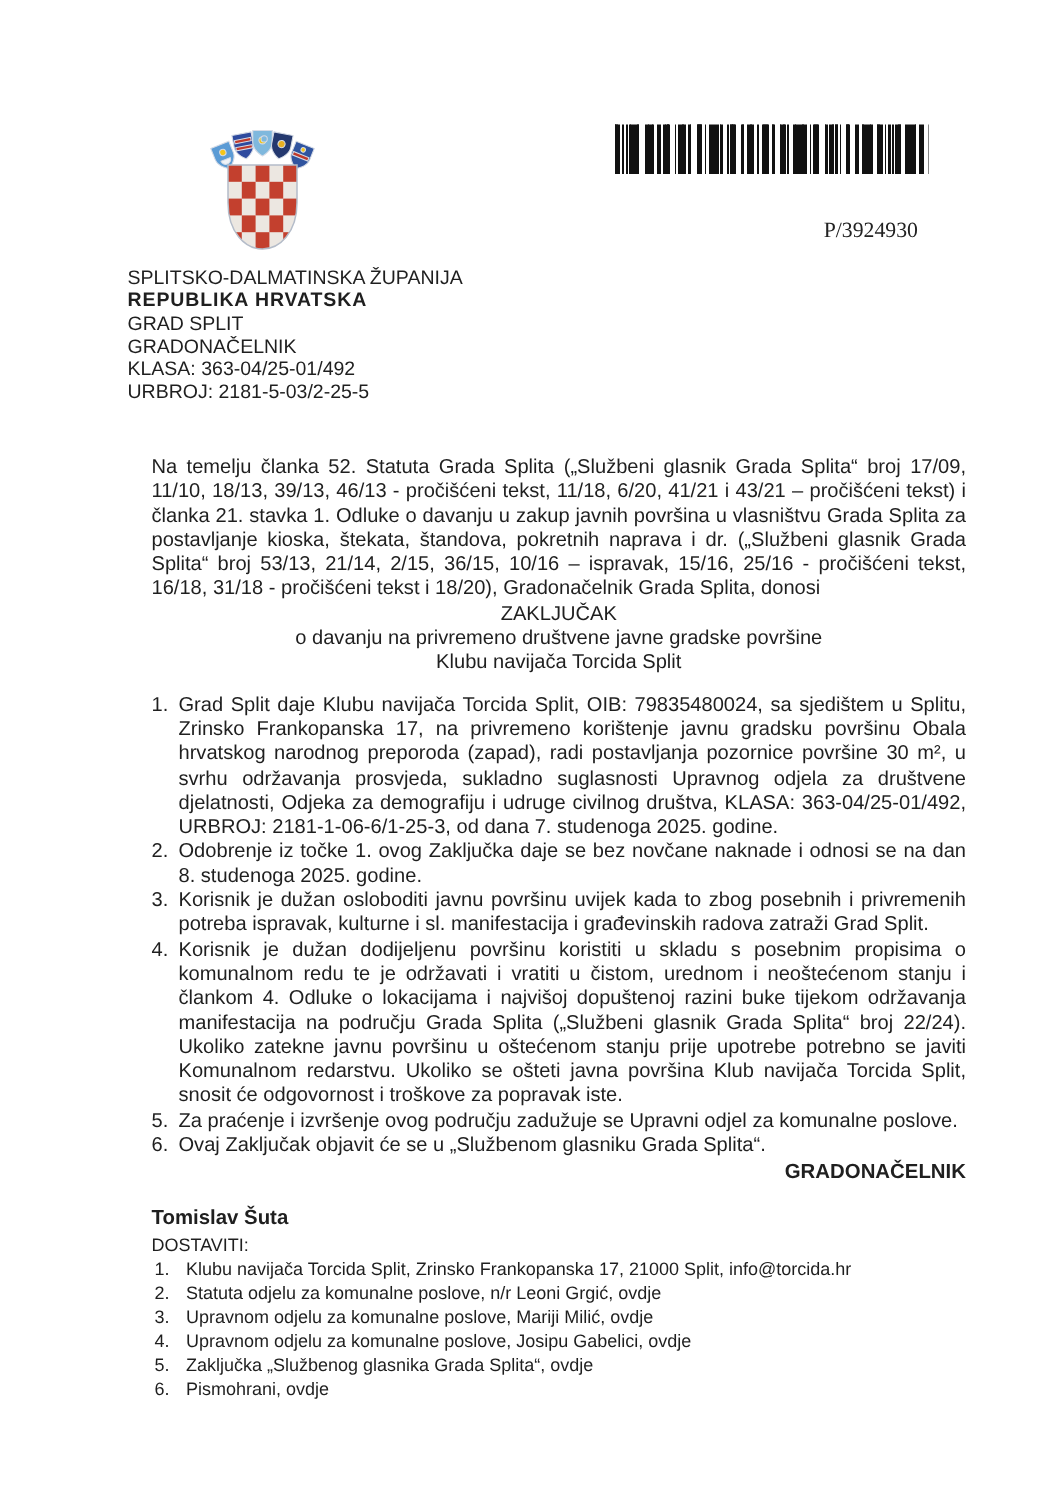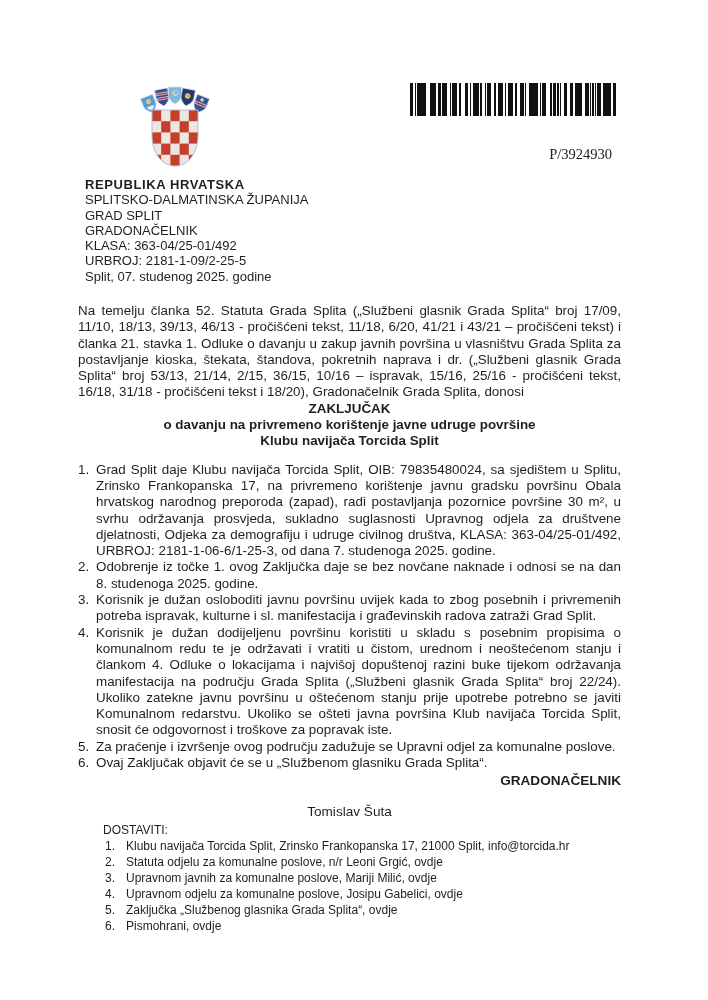--- a/index.html
+++ b/index.html
@@ -28,31 +28,31 @@
     font-family:"Liberation Serif", serif;
     font-size:14.5px; color:#222;
   }
 
   
   .letterhead { position:absolute; left:85px; top:177px; font-size:13px; line-height:15.3px; }
   .letterhead .h-line.bold { font-weight:bold; letter-spacing:0.6px; }
 
   
   .doc-body {
-    position:absolute; left:78px; top:303px; width:543px;
+    position:absolute; left:101px; top:303px; width:543px;
     font-size:13.4px; line-height:16.3px;
   }
   .intro { text-align:justify; }
-  .title-block { text-align:center; font-weight:bold; }
+  .title-block { text-align:center; font-weight:normal; }
   .olist { margin-top:12px; }
   .oitem { position:relative; padding-left:18px; text-align:justify; }
   .oitem .num { position:absolute; left:0; top:0; }
   .sig-role { margin-top:2px; text-align:right; font-weight:bold; font-size:13.6px; }
-  .sig-name { margin-top:14px; text-align:center; font-weight:normal; font-size:13.6px; }
-  .dostaviti { margin-top:2px; font-size:12px; line-height:16.1px;margin-left:25px; }
+  .sig-name { margin-top:14px; text-align:left; font-weight:bold; font-size:13.6px; }
+  .dostaviti { margin-top:2px; font-size:12px; line-height:16.1px; }
   .d-item { position:relative; padding-left:23px; }
   .d-item .num { position:absolute; left:2px; top:0; }
 </style>
 </head>
 <body>
 
 <div class="page">
 
   <div class="coat-of-arms">
     <svg viewBox="0 0 70 82" width="70" height="82" xmlns="http://www.w3.org/2000/svg">
@@ -107,36 +107,35 @@
         </g>
       </g>
       <path d="M12 24 H58 V49 C58 69 46.5 80 35 80 C23.5 80 12 69 12 49 Z" fill="none" stroke="#b4bcc9" stroke-width="1"></path>
     </svg>
   </div>
 
   <div class="barcode"></div>
   <div class="stamp">P/3924930</div>
 
   <div class="letterhead">
+    <div class="h-line">SPLITSKO-DALMATINSKA ŽUPANIJA</div>
     <div class="h-line bold">REPUBLIKA HRVATSKA</div>
-    <div class="h-line">SPLITSKO-DALMATINSKA ŽUPANIJA</div>
     <div class="h-line">GRAD SPLIT</div>
     <div class="h-line">GRADONAČELNIK</div>
     <div class="h-line">KLASA: 363-04/25-01/492</div>
-    <div class="h-line">URBROJ: 2181-1-09/2-25-5</div>
-    <div class="h-line">Split, 07. studenog 2025. godine</div>
+    <div class="h-line">URBROJ: 2181-5-03/2-25-5</div>
   </div>
 
   <div class="doc-body">
 
     <p class="intro">Na temelju članka 52. Statuta Grada Splita („Službeni glasnik Grada Splita“ broj 17/09, 11/10, 18/13, 39/13, 46/13 - pročišćeni tekst, 11/18, 6/20, 41/21 i 43/21 – pročišćeni tekst) i članka 21. stavka 1. Odluke o davanju u zakup javnih površina u vlasništvu Grada Splita za postavljanje kioska, štekata, štandova, pokretnih naprava i dr. („Službeni glasnik Grada Splita“ broj 53/13, 21/14, 2/15, 36/15, 10/16 – ispravak, 15/16, 25/16 - pročišćeni tekst, 16/18, 31/18 - pročišćeni tekst i 18/20), Gradonačelnik Grada Splita, donosi</p>
 
     <div class="title-block">
       <div>ZAKLJUČAK</div>
-      <div>o davanju na privremeno korištenje javne udruge površine</div>
+      <div>o davanju na privremeno društvene javne gradske površine</div>
       <div>Klubu navijača Torcida Split</div>
     </div>
 
     <div class="olist">
       <div class="oitem">
         <span class="num">1.</span>
         <span class="txt">Grad Split daje Klubu navijača Torcida Split, OIB: 79835480024, sa sjedištem u Splitu, Zrinsko Frankopanska 17, na privremeno korištenje javnu gradsku površinu Obala hrvatskog narodnog preporoda (zapad), radi postavljanja pozornice površine 30 m², u svrhu održavanja prosvjeda, sukladno suglasnosti Upravnog odjela za društvene djelatnosti, Odjeka za demografiju i udruge civilnog društva, KLASA: 363-04/25-01/492, URBROJ: 2181-1-06-6/1-25-3, od dana 7. studenoga 2025. godine.</span>
       </div>
       <div class="oitem">
         <span class="num">2.</span>
@@ -168,21 +167,21 @@
       <div class="d-item">
         <span class="num">1.</span>
         <span>Klubu navijača Torcida Split, Zrinsko Frankopanska 17, 21000 Split, info@torcida.hr</span>
       </div>
       <div class="d-item">
         <span class="num">2.</span>
         <span>Statuta odjelu za komunalne poslove, n/r Leoni Grgić, ovdje</span>
       </div>
       <div class="d-item">
         <span class="num">3.</span>
-        <span>Upravnom javnih za komunalne poslove, Mariji Milić, ovdje</span>
+        <span>Upravnom odjelu za komunalne poslove, Mariji Milić, ovdje</span>
       </div>
       <div class="d-item">
         <span class="num">4.</span>
         <span>Upravnom odjelu za komunalne poslove, Josipu Gabelici, ovdje</span>
       </div>
       <div class="d-item">
         <span class="num">5.</span>
         <span>Zaključka „Službenog glasnika Grada Splita“, ovdje</span>
       </div>
       <div class="d-item">

